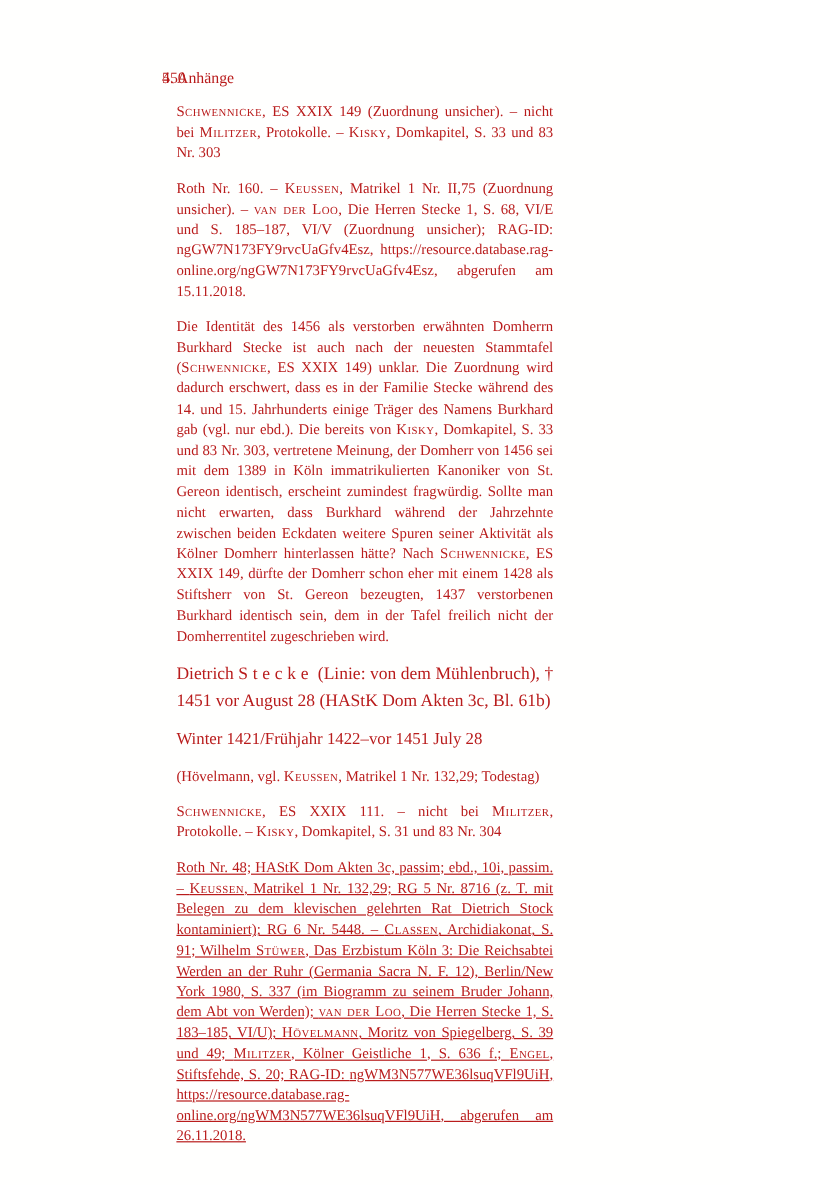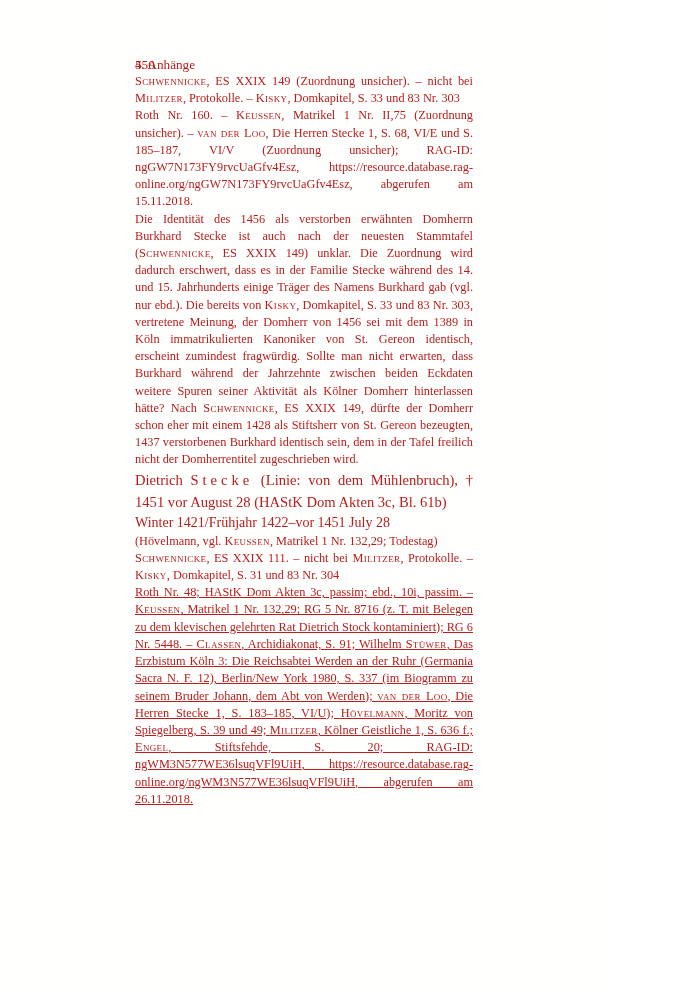--- a/index.html
+++ b/index.html
@@ -10,21 +10,21 @@
     box-sizing:border-box;
     padding:56px 135px 0 135px;
     color:#b91c1c;
     font-family:"Liberation Serif","DejaVu Serif",serif;
     -webkit-font-smoothing:antialiased;
   }
   .running-head{position:relative;height:17px;font-size:13.2px;line-height:17px;}
   .folio{position:absolute;left:0;top:0;}
   .chapter{position:absolute;left:0;right:0;text-align:left;}
 
-  .textblock p, .textblock h2{margin:0;text-align:justify;hyphens:manual;}
+  .textblock p, .textblock h2{margin:12px;text-align:justify;hyphens:manual;}
   .petit{font-size:12.3px;line-height:17.2px;}
   .main{font-size:14px;line-height:20px;}
   .ind{margin-left:14px;}
 
   .p-prevlit{margin-top:23px;}
   .p-prevsrc{margin-top:12px;}
   .p-comment{margin-top:14px;}
   .entry-heading{
     margin-top:17px;
     font-size:14.6px;line-height:22px;font-weight:normal;

